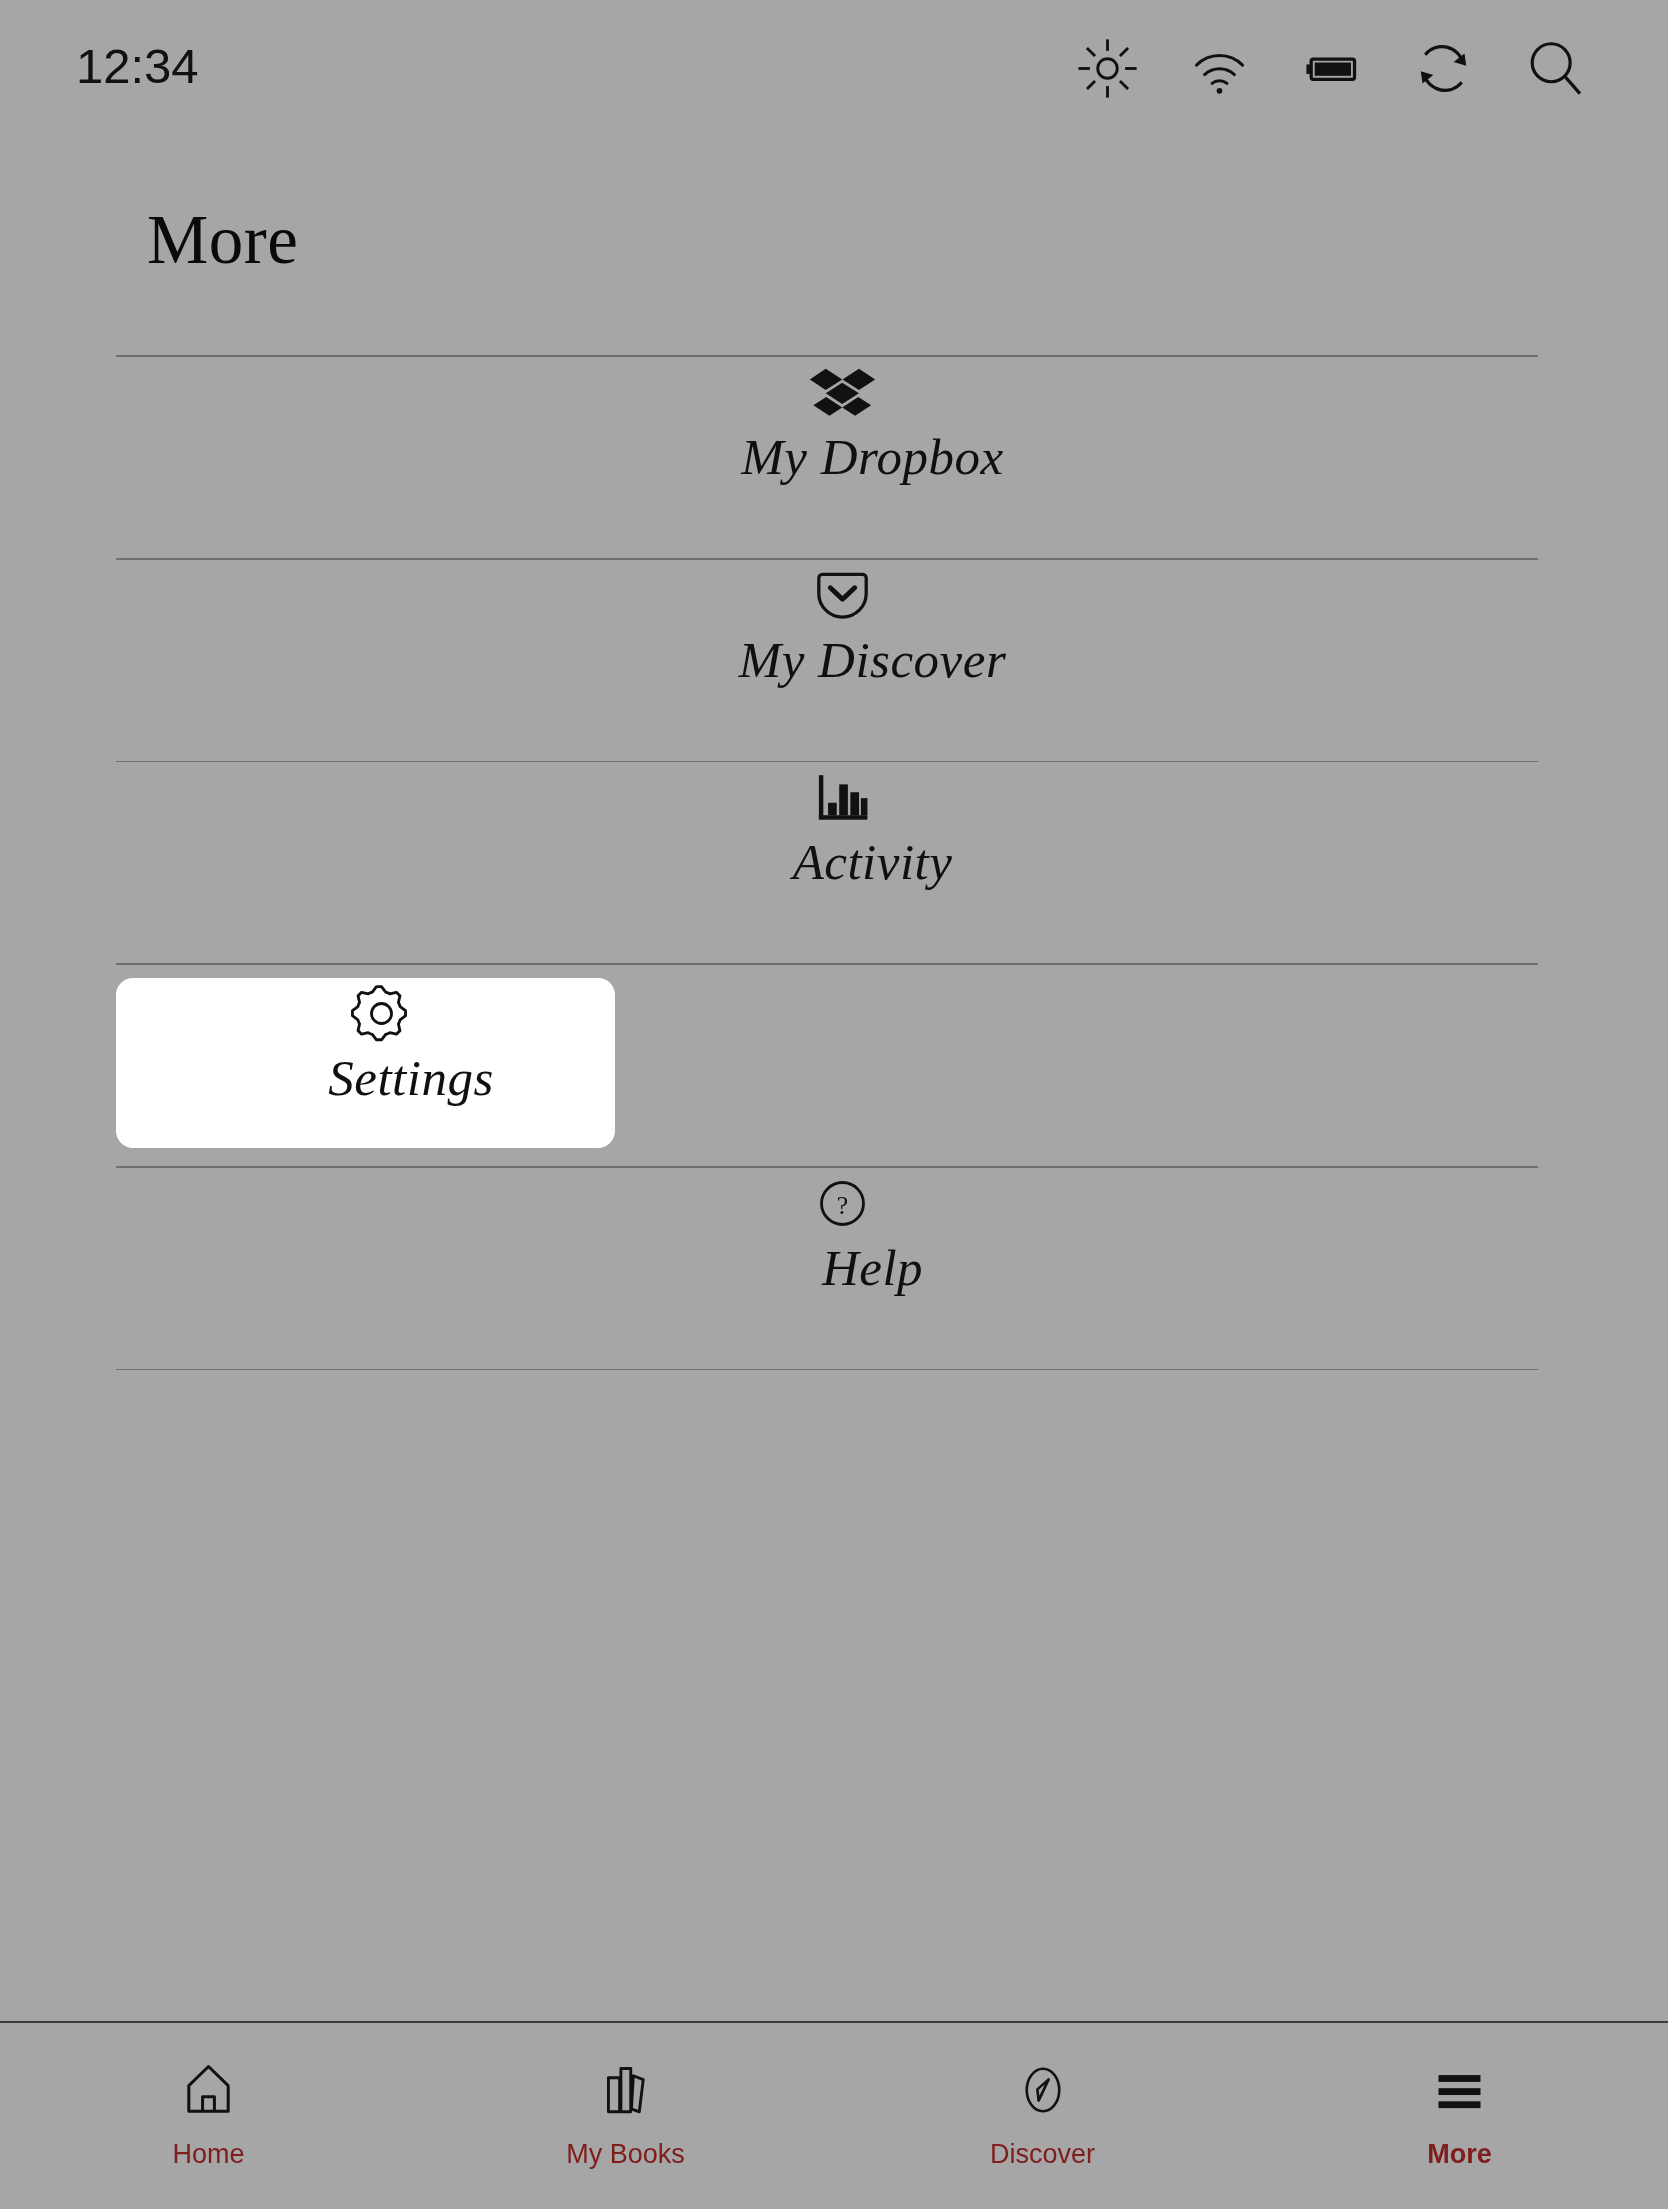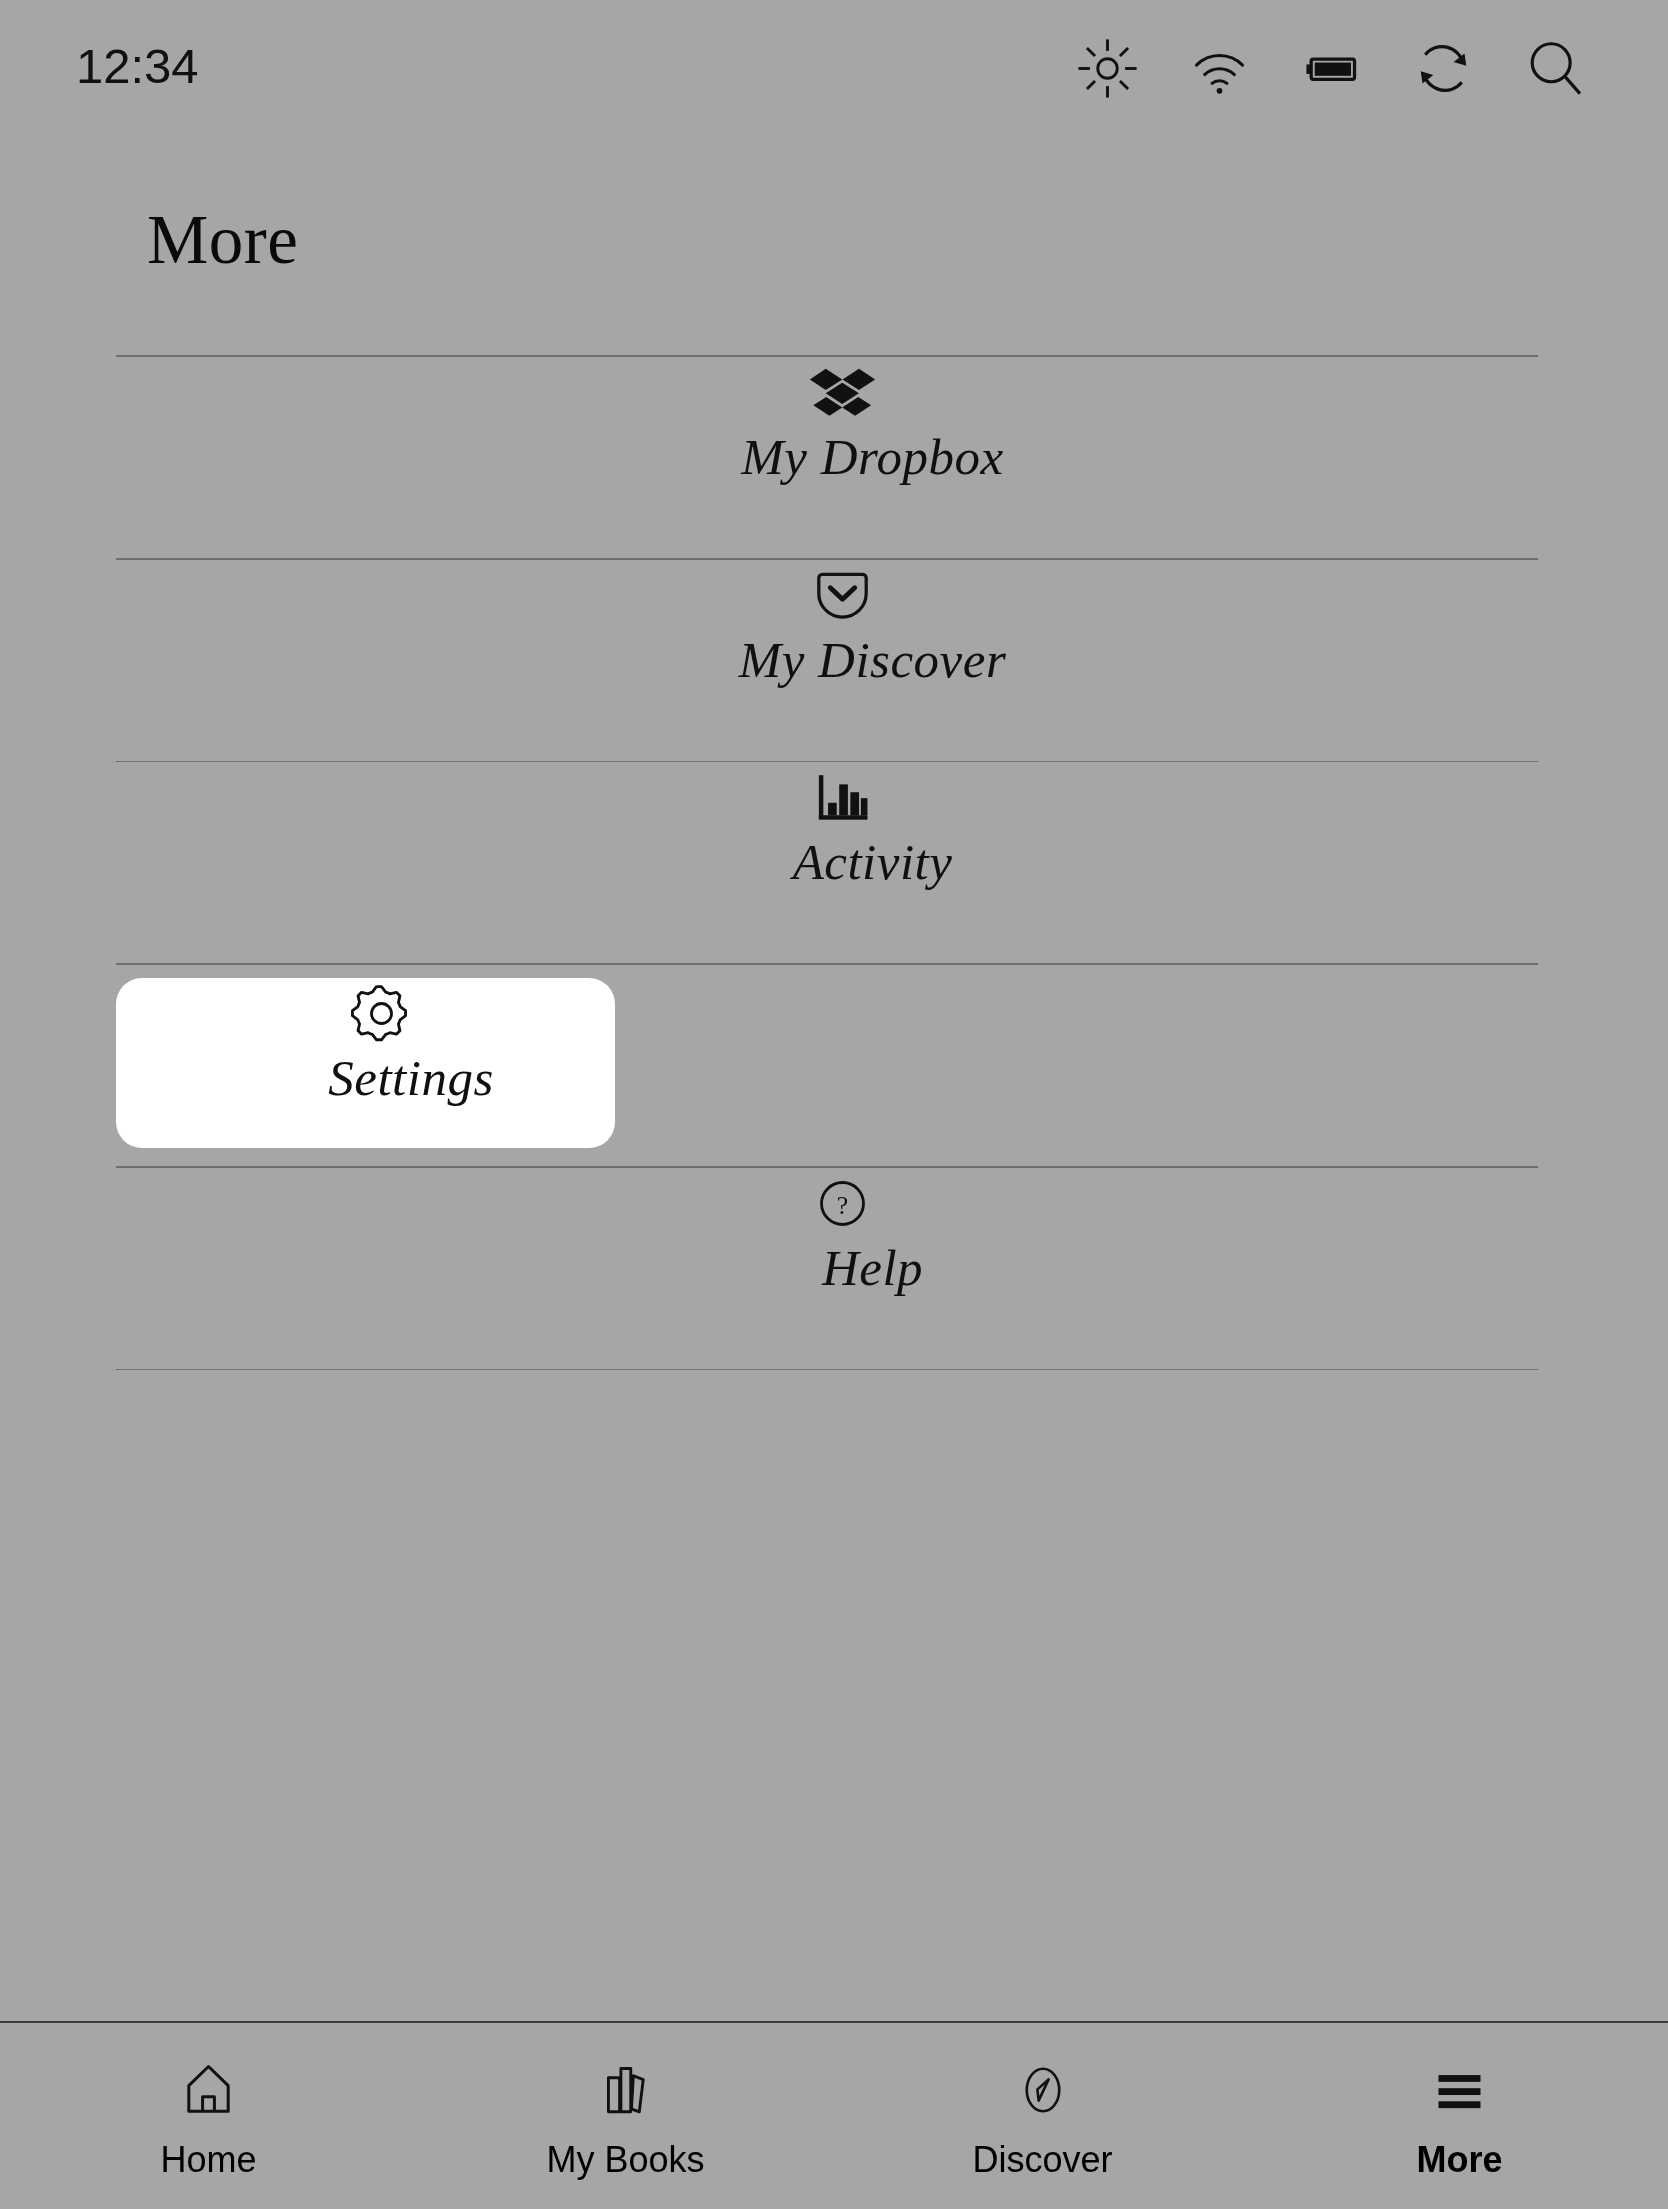--- a/index.html
+++ b/index.html
@@ -78,21 +78,21 @@
   .menu-row {
     position: relative;
     height: 201px;
     display: flex;
     align-items: center;
     padding-left: 31px;
     flex-direction: column;
   }
   .menu-row.highlight {
     background: #ffffff;
-    border-radius: 26px;
+    border-radius: 17px;
     width: 499px;
     margin-left: 0px;
     height: 170px;
     margin-top: 12.7px;
     margin-bottom: 18px;
   }
   .row-icon {
     width: 71px;
     height: 71px;
     display: flex;
@@ -128,22 +128,22 @@
     padding-top: 33px;
   }
   .nav-icon {
     height: 67px;
     display: flex;
     align-items: center;
     justify-content: center;
   }
   .nav-label {
     margin-top: 16.3px;
-    font-size: 36px;
-    color: #000000;
+    font-size: 27px;
+    color: #7f1d1d;
     font-family: "Liberation Sans", sans-serif;
   }
   .nav-item.active .nav-label {
     font-weight: bold;
   }
 </style>
 </head>
 <body>
 
 <div class="screen">

